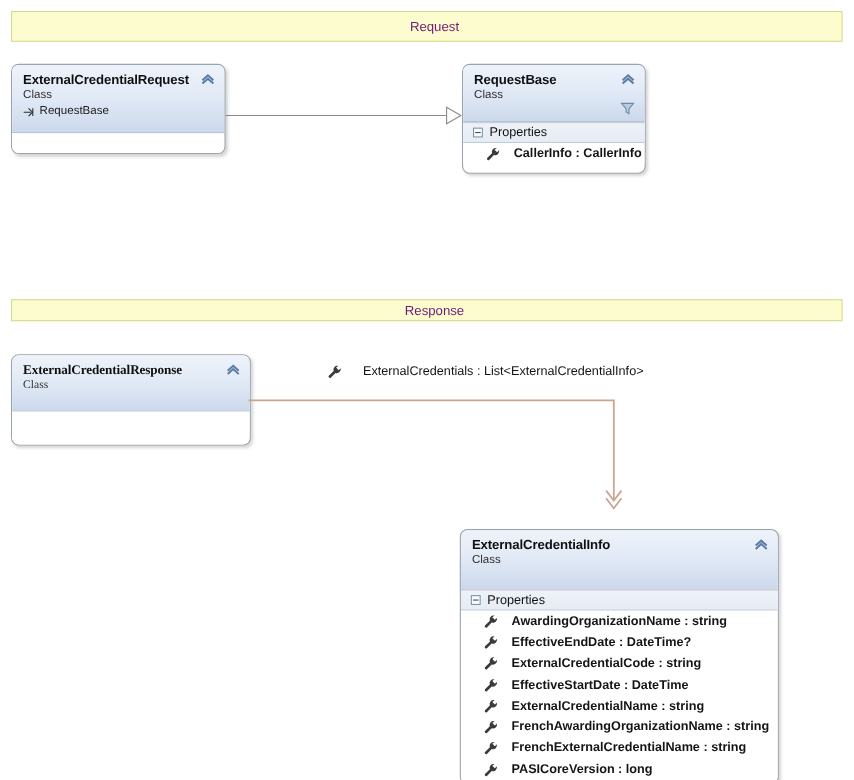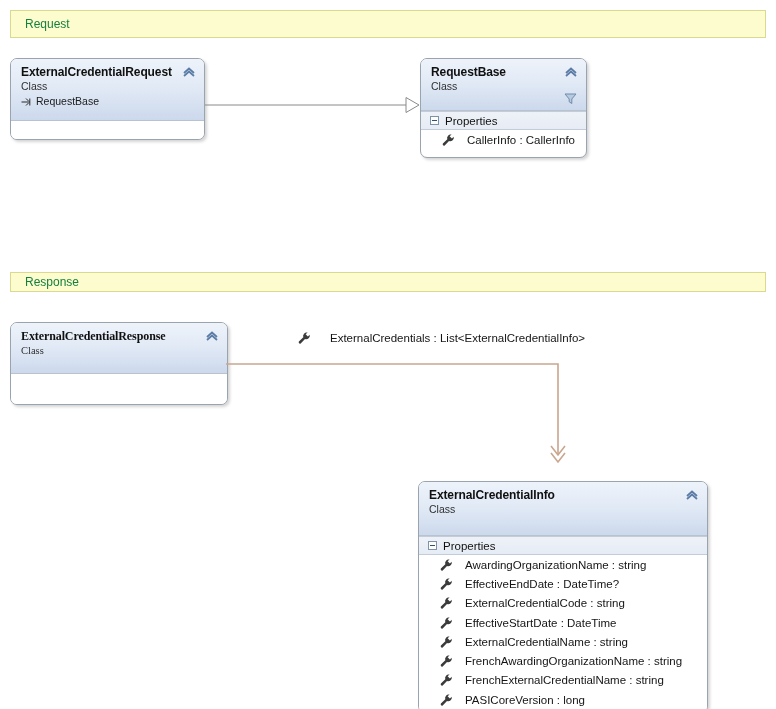--- a/index.html
+++ b/index.html
@@ -20,22 +20,23 @@
 
   
   .banner {
     position: absolute;
     box-sizing: border-box;
     background: #fcfccf;
     border: 1px solid #d9d98f;
     display: flex;
     align-items: center;
     padding-left: 14px;
-    color: #15803d;
+    color: #701a75;
     font-size: 12px;
+    justify-content: center;
   }
 
   
   .shape {
     position: absolute;
     box-sizing: border-box;
     border: 1px solid #9aa4ae;
     border-radius: 7px;
     background: #ffffff;
     box-shadow: 2px 2px 3px rgba(0,0,0,0.17);
@@ -126,20 +127,21 @@
   }
 
   .member {
     display: flex;
     align-items: center;
     height: 19.3px;
     padding-left: 20px;
     font-size: 11.5px;
     color: #151515;
     white-space: nowrap;
+    font-weight: bold;
   }
   .member .wrench {
     flex: 0 0 auto;
     width: 14px;
     height: 14px;
     margin-right: 12px;
   }
 
   
   .conn {

